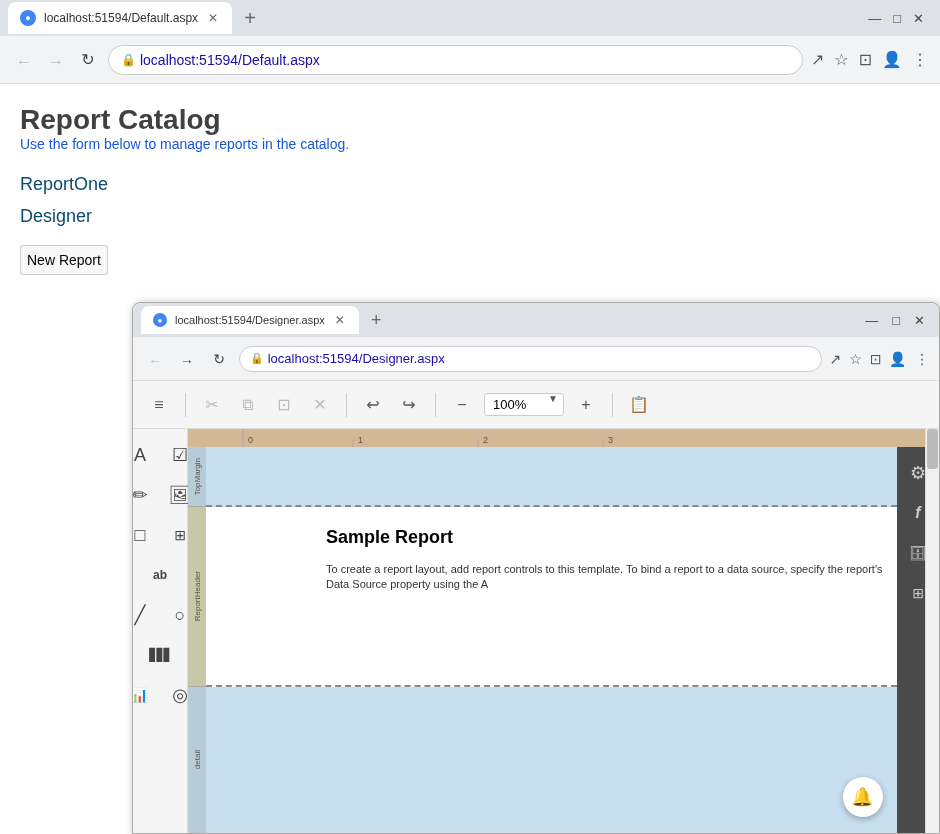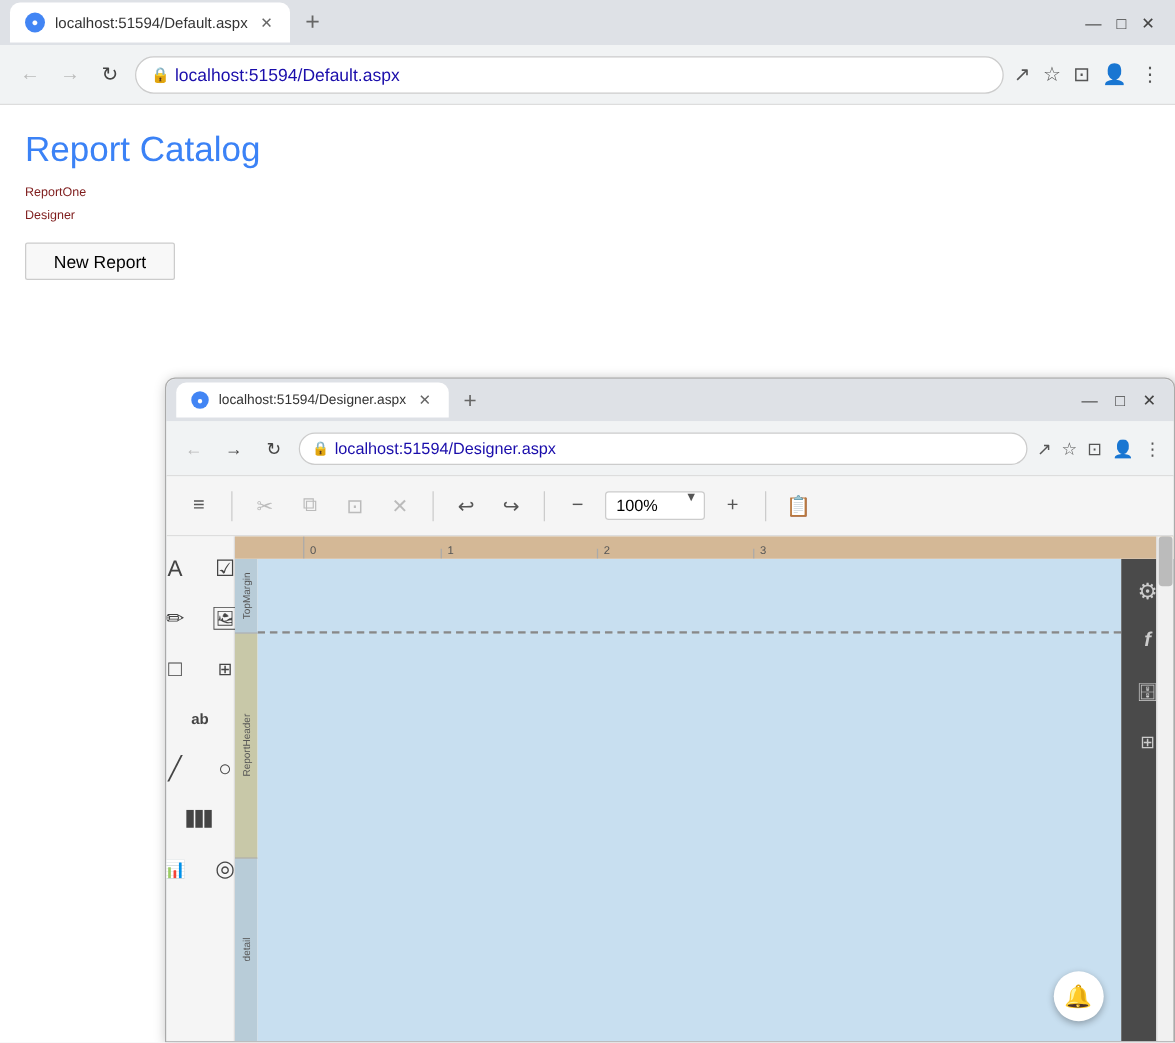--- a/index.html
+++ b/index.html
@@ -108,58 +108,57 @@
     .page-content {
       background: #fff;
       flex: 1;
       padding: 20px 20px 0 20px;
       overflow: hidden;
       position: relative;
     }
 
     .page-title {
       font-size: 28px;
-      font-weight: normal;
-      color: #3b82f6;
-      margin-bottom: 10px;
+      font-weight: bold;
+      color: #404040;
     }
 
     .page-desc {
       font-size: 14px;
       color: #1558d6;
       margin-bottom: 16px;
     }
 
     .catalog-list {
       margin-bottom: 12px;
     }
     .catalog-item {
-      font-size: 10px;
-      color: #7f1d1d;
+      font-size: 18px;
+      color: #0c4a6e;
       cursor: pointer;
       line-height: 1.8;
     }
 
     .action-buttons {
       display: flex;
       gap: 6px;
       margin-bottom: 16px;
     }
     .btn-small {
       padding: 4px 10px;
       font-size: 13px;
       border: 1px solid #ccc;
       background: #f8f8f8;
       cursor: pointer;
       border-radius: 2px;
     }
 
     .new-report-btn {
       display: inline-block;
-      padding: 6px 22px;
+      padding: 6px 6px;
       font-size: 14px;
       border: 1px solid #ccc;
       background: #f8f8f8;
       cursor: pointer;
       border-radius: 2px;
     }
 
     
     .nested-browser {
       position: absolute;
@@ -431,20 +430,21 @@
       <span>↗</span>
       <span>☆</span>
       <span>⊡</span>
       <span>👤</span>
       <span>⋮</span>
     </div>
   </div>
 
   <div class="page-content">
     <h1 class="page-title">Report Catalog</h1>
+    <p class="page-desc">Use the form below to manage reports in the catalog.</p>
 
     
     <div class="catalog-list">
       <div class="catalog-item">ReportOne</div>
       <div class="catalog-item">Designer</div>
     </div>
 
     
 
     
@@ -574,20 +574,24 @@
 
                 <div style="flex:1; background:#b8ccd8; display:flex; align-items:center; justify-content:center; overflow:hidden;">
                   <span style="font-size:8px; color:#555; writing-mode:vertical-rl; transform:rotate(180deg);">detail</span>
                 </div>
               </div>
 
               <div style="flex:1; display:flex; flex-direction:column; overflow:hidden;">
 
                 <div style="height:60px; background:#c8dff0; border-bottom:2px dashed #888;" class="grid-bg"></div>
 
+                <div style="height:180px; background:#fff; border-bottom:2px dashed #888; position:relative;" class="grid-bg">
+                  <span class="sample-report-title">Sample Report</span>
+                  <div class="sample-report-desc">To create a report layout, add report controls to this template. To bind a report to a data source, specify the report's  Data Source property using the A</div>
+                </div>
 
                 <div style="flex:1; background:#c8dff0;" class="grid-bg"></div>
               </div>
 
               <div class="scrollbar-right">
                 <div class="scrollbar-thumb"></div>
               </div>
 
               <div class="right-panel">
                 <div class="right-panel-icon">⚙</div>

